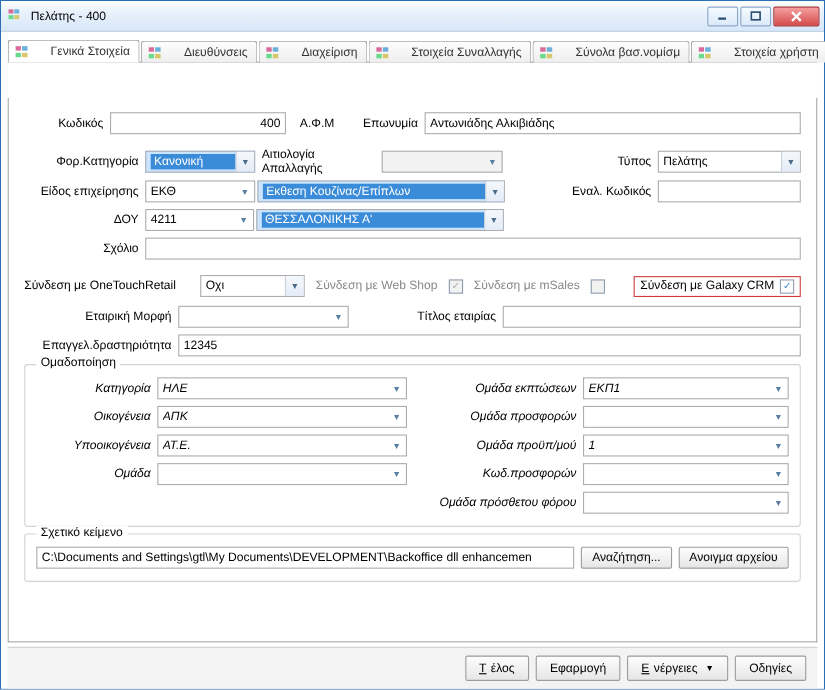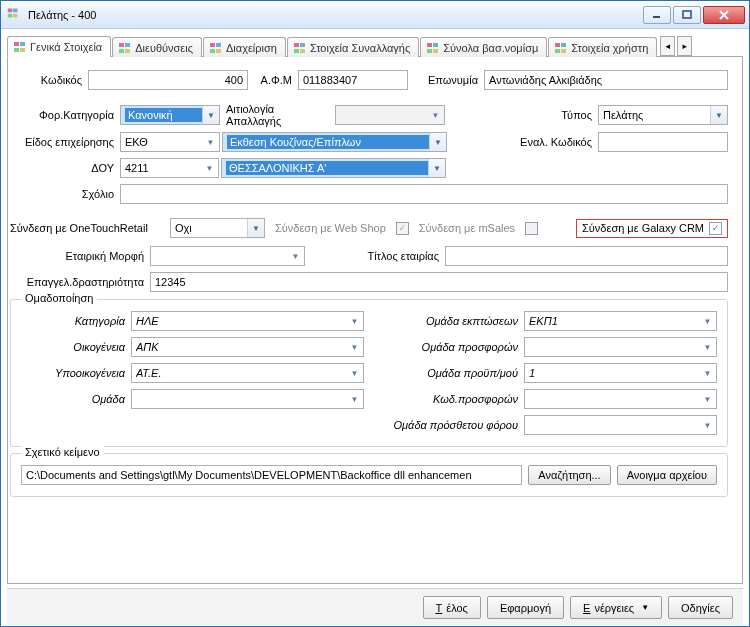--- a/index.html
+++ b/index.html
@@ -6,25 +6,25 @@
   body { margin: 0; background: #fff; }
   .window { width: 750px; height: 627px; border: 1px solid #2a6fb5; background: #f0f0f0; display: flex; flex-direction: column; }
   .titlebar { height: 28px; background: linear-gradient(#fdfefe,#e8f1fb 40%,#d7e7f9); display: flex; align-items: center; padding: 0 4px 0 6px; border-bottom: 1px solid #b5cde4; }
   .titlebar .icon { width: 16px; height: 16px; margin-right: 5px; }
   .titlebar .title { flex: 1; color: #000; }
   .winbtns { display: flex; gap: 2px; }
   .winbtn { width: 28px; height: 18px; border: 1px solid #8aa8c8; border-radius: 2px; background: linear-gradient(#f5faff,#dae9f9); display: flex; align-items: center; justify-content: center; color: #2a4d70; font-size: 10px; }
   .winbtn.close { background: linear-gradient(#f5a0a0,#d54b4b); border-color: #a83030; color: #fff; width: 42px; }
   .client { flex: 1; background: #fff; display: flex; flex-direction: column; padding: 6px 6px 0 6px; }
   .tabs { display: flex; align-items: flex-end; border-bottom: 1px solid #a8a8a8; position: relative; }
-  .tab { display: flex; gap: 4px; padding: 4px 8px 3px 6px; border: 1px solid #a8a8a8; border-bottom: none; background: linear-gradient(#fdfdfd,#eee); border-radius: 3px 3px 0 0; margin-right: 1px; white-space: nowrap; color: #333; position: relative; top: 1px; }
+  .tab { display: flex; gap: 20px; padding: 4px 8px 3px 6px; border: 1px solid #a8a8a8; border-bottom: none; background: linear-gradient(#fdfdfd,#eee); border-radius: 3px 3px 0 0; margin-right: 1px; white-space: nowrap; color: #333; position: relative; top: 1px; }
   .tab.active { background: #fff; font-weight: normal; border-bottom: 1px solid #fff; }
   .tabicon { width: 12px; height: 12px; display: inline-flex; }
   .tabscroll { width: 15px; height: 20px; border: 1px solid #a8a8a8; background: #f5f5f5; display: flex; align-items: center; justify-content: center; font-size: 9px; margin-left: 2px; }
-  .tabbody { flex: 1; border: 1px solid #a8a8a8; border-top: none; padding: 12px 14px 8px 2px; overflow: hidden; }
+  .tabbody { flex: 1; border: 1px solid #a8a8a8; border-top: none; padding: 12px 14px 8px 14px; overflow: hidden; margin-top: 32px; }
   .row { display: flex; align-items: center; margin-bottom: 4px; min-height: 22px; }
   .lbl { text-align: right; padding-right: 6px; color: #000; }
   .w110 { width: 110px; }
   input.txt, .combo, .combo-hl { height: 20px; border: 1px solid #abadb3; background: #fff; padding: 0 4px; color: #000; }
   input.txt.right { text-align: right; }
   .combo { display: flex; align-items: center; padding: 0 0 0 4px; }
   .combo .val { flex: 1; overflow: hidden; text-overflow: ellipsis; white-space: nowrap; }
   .combo .arr, .combo-hl .arr { width: 17px; height: 100%; border-left: 1px solid #c8d0da; background: linear-gradient(#f5f8fc,#e4ecf7); display: flex; align-items: center; justify-content: center; font-size: 8px; color: #4a6b8a; }
   .combo.soft .arr { border-left: none; background: none; color: #5a7da3; }
   .combo-hl { display: flex; align-items: center; padding: 0 0 0 4px; background: #cce5ff; }
@@ -148,21 +148,20 @@
       <div class="tabscroll">◂</div>
       <div class="tabscroll">▸</div>
     </div>
 
     <div class="tabbody">
 
       <div class="row">
         <span class="lbl" style="width:78px">Κωδικός</span>
         <input class="txt right" style="width: 160px;" value="400">
         <span class="lbl" style="width:50px">Α.Φ.Μ</span>
-        <input class="txt" style="width: 110px;" value="011883407">
         <span class="lbl" style="width:76px">Επωνυμία</span>
         <input class="txt" style="flex: 1 1 0%;" value="Αντωνιάδης Αλκιβιάδης">
       </div>
 
       <div class="hr"></div>
 
       <div class="row">
         <span class="lbl w110">Φορ.Κατηγορία</span>
         <div class="combo-hl" style="width:100px">
             <span class="val">Κανονική</span>

